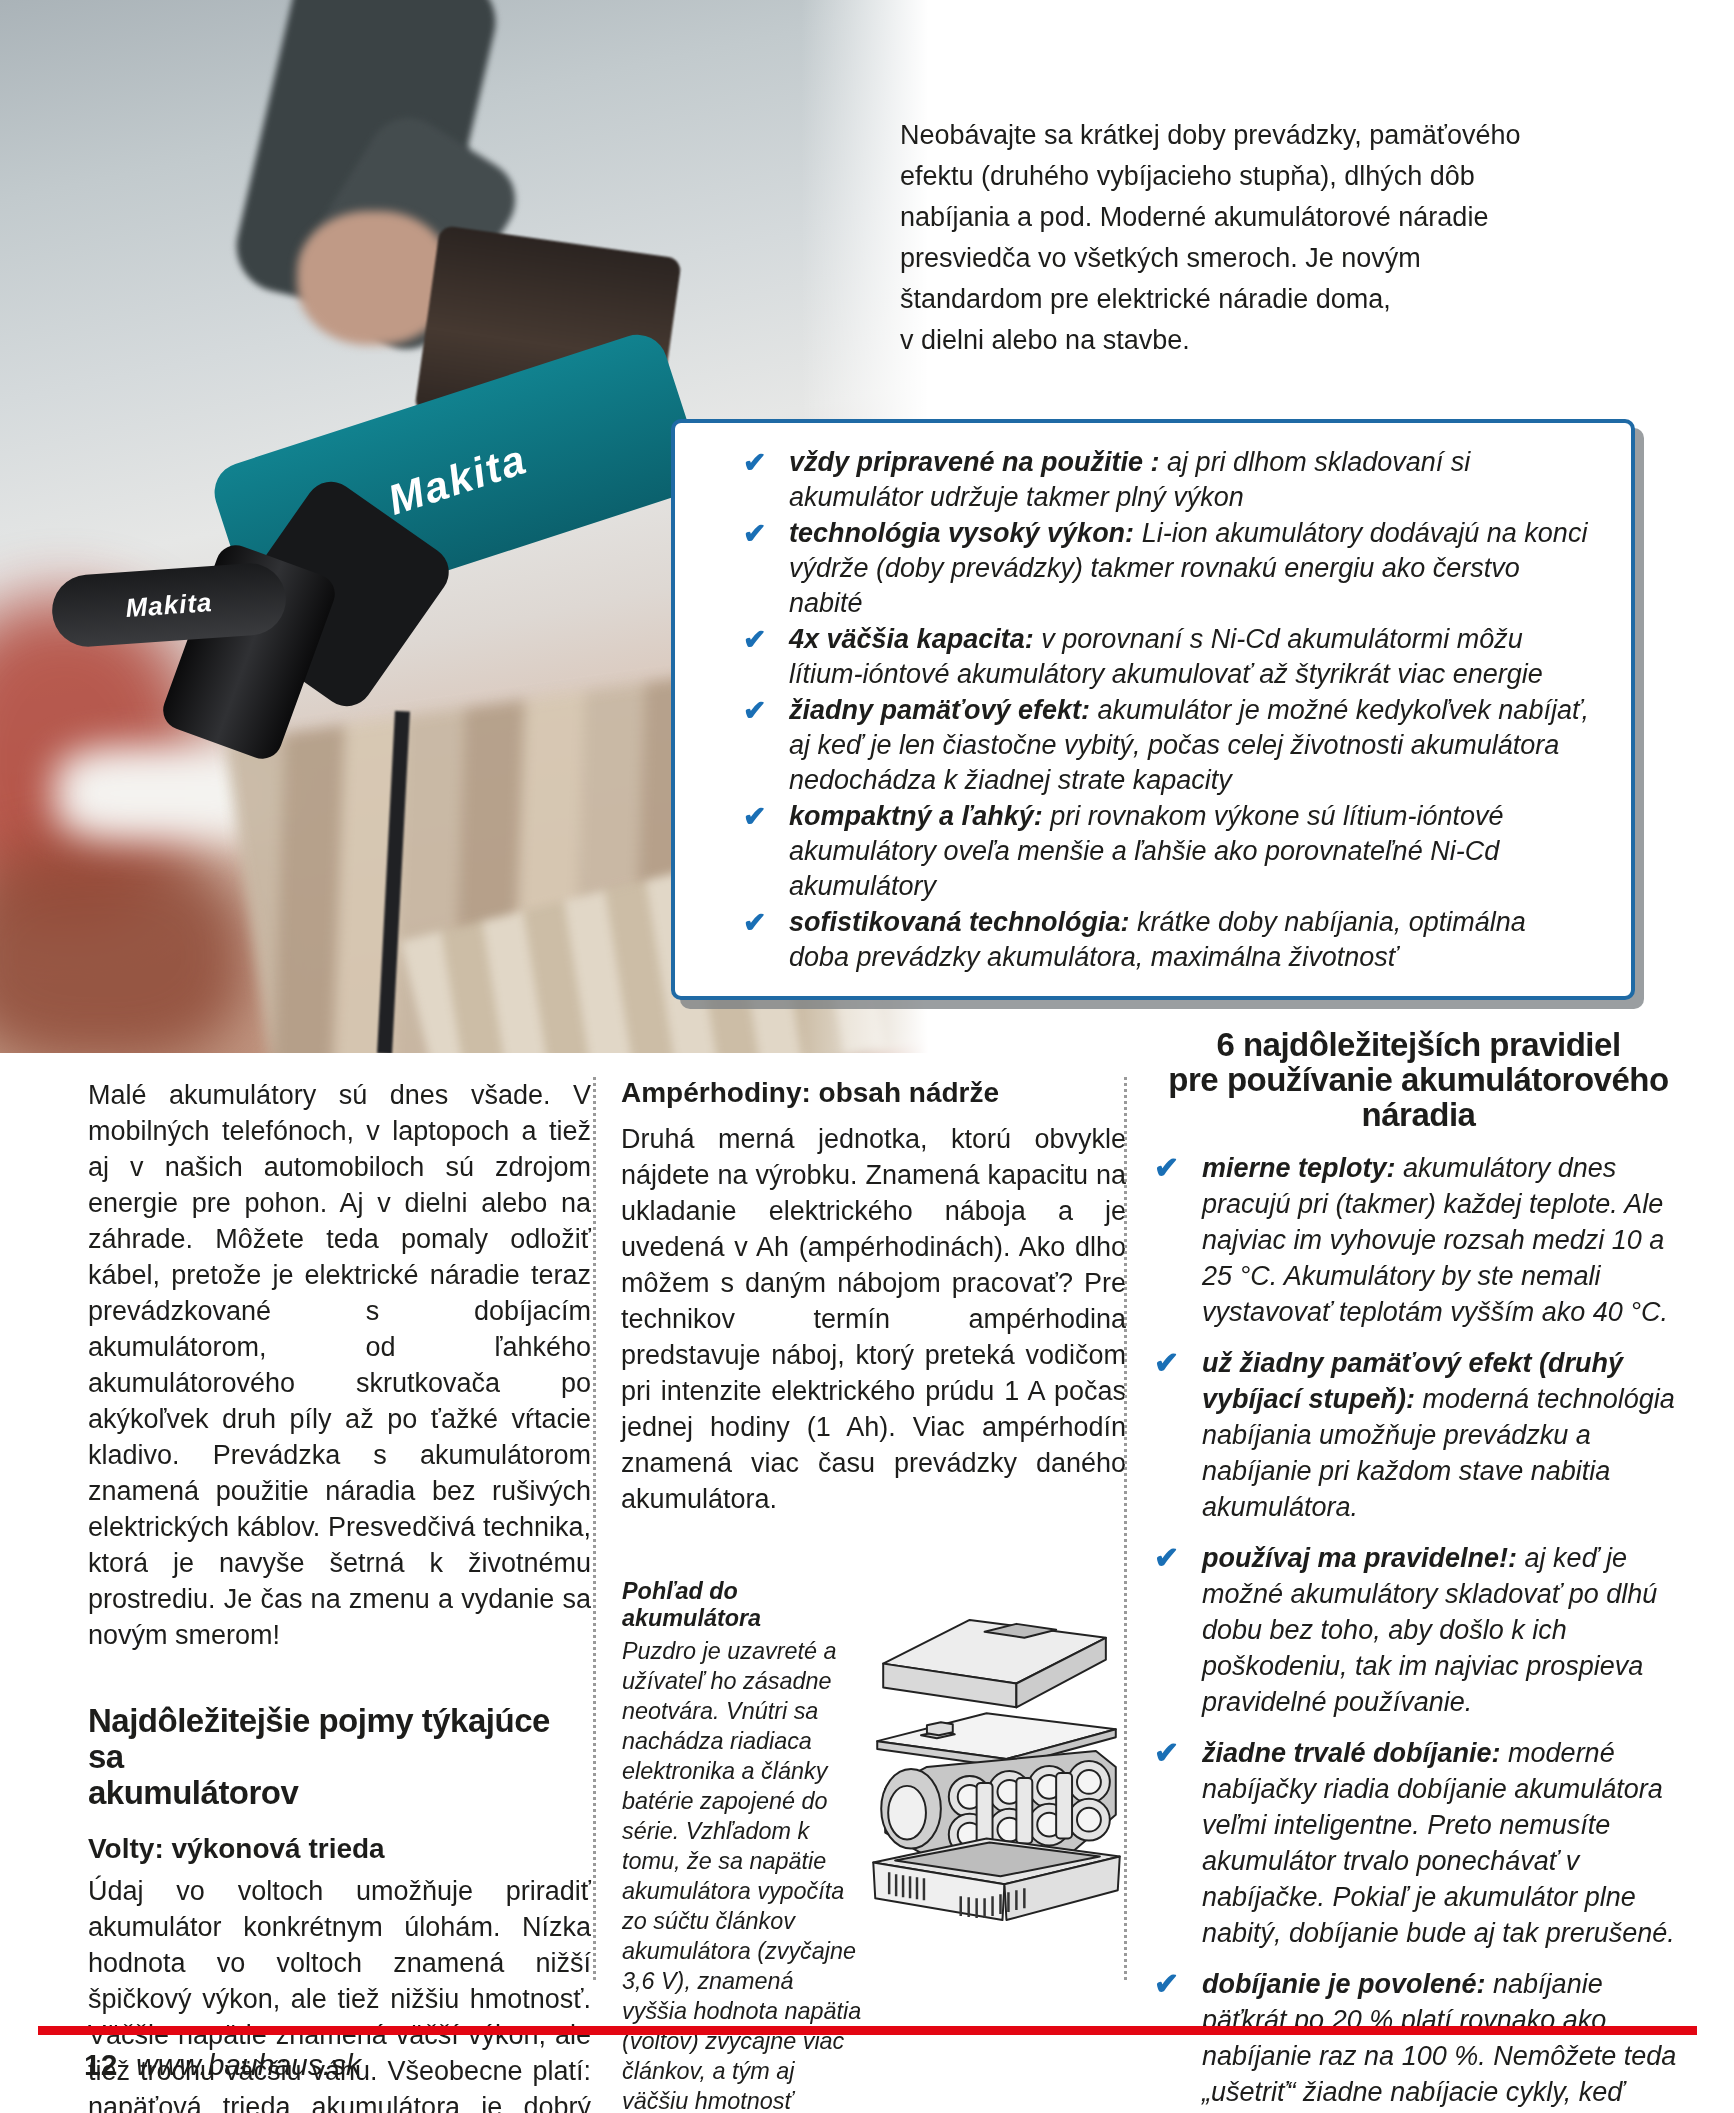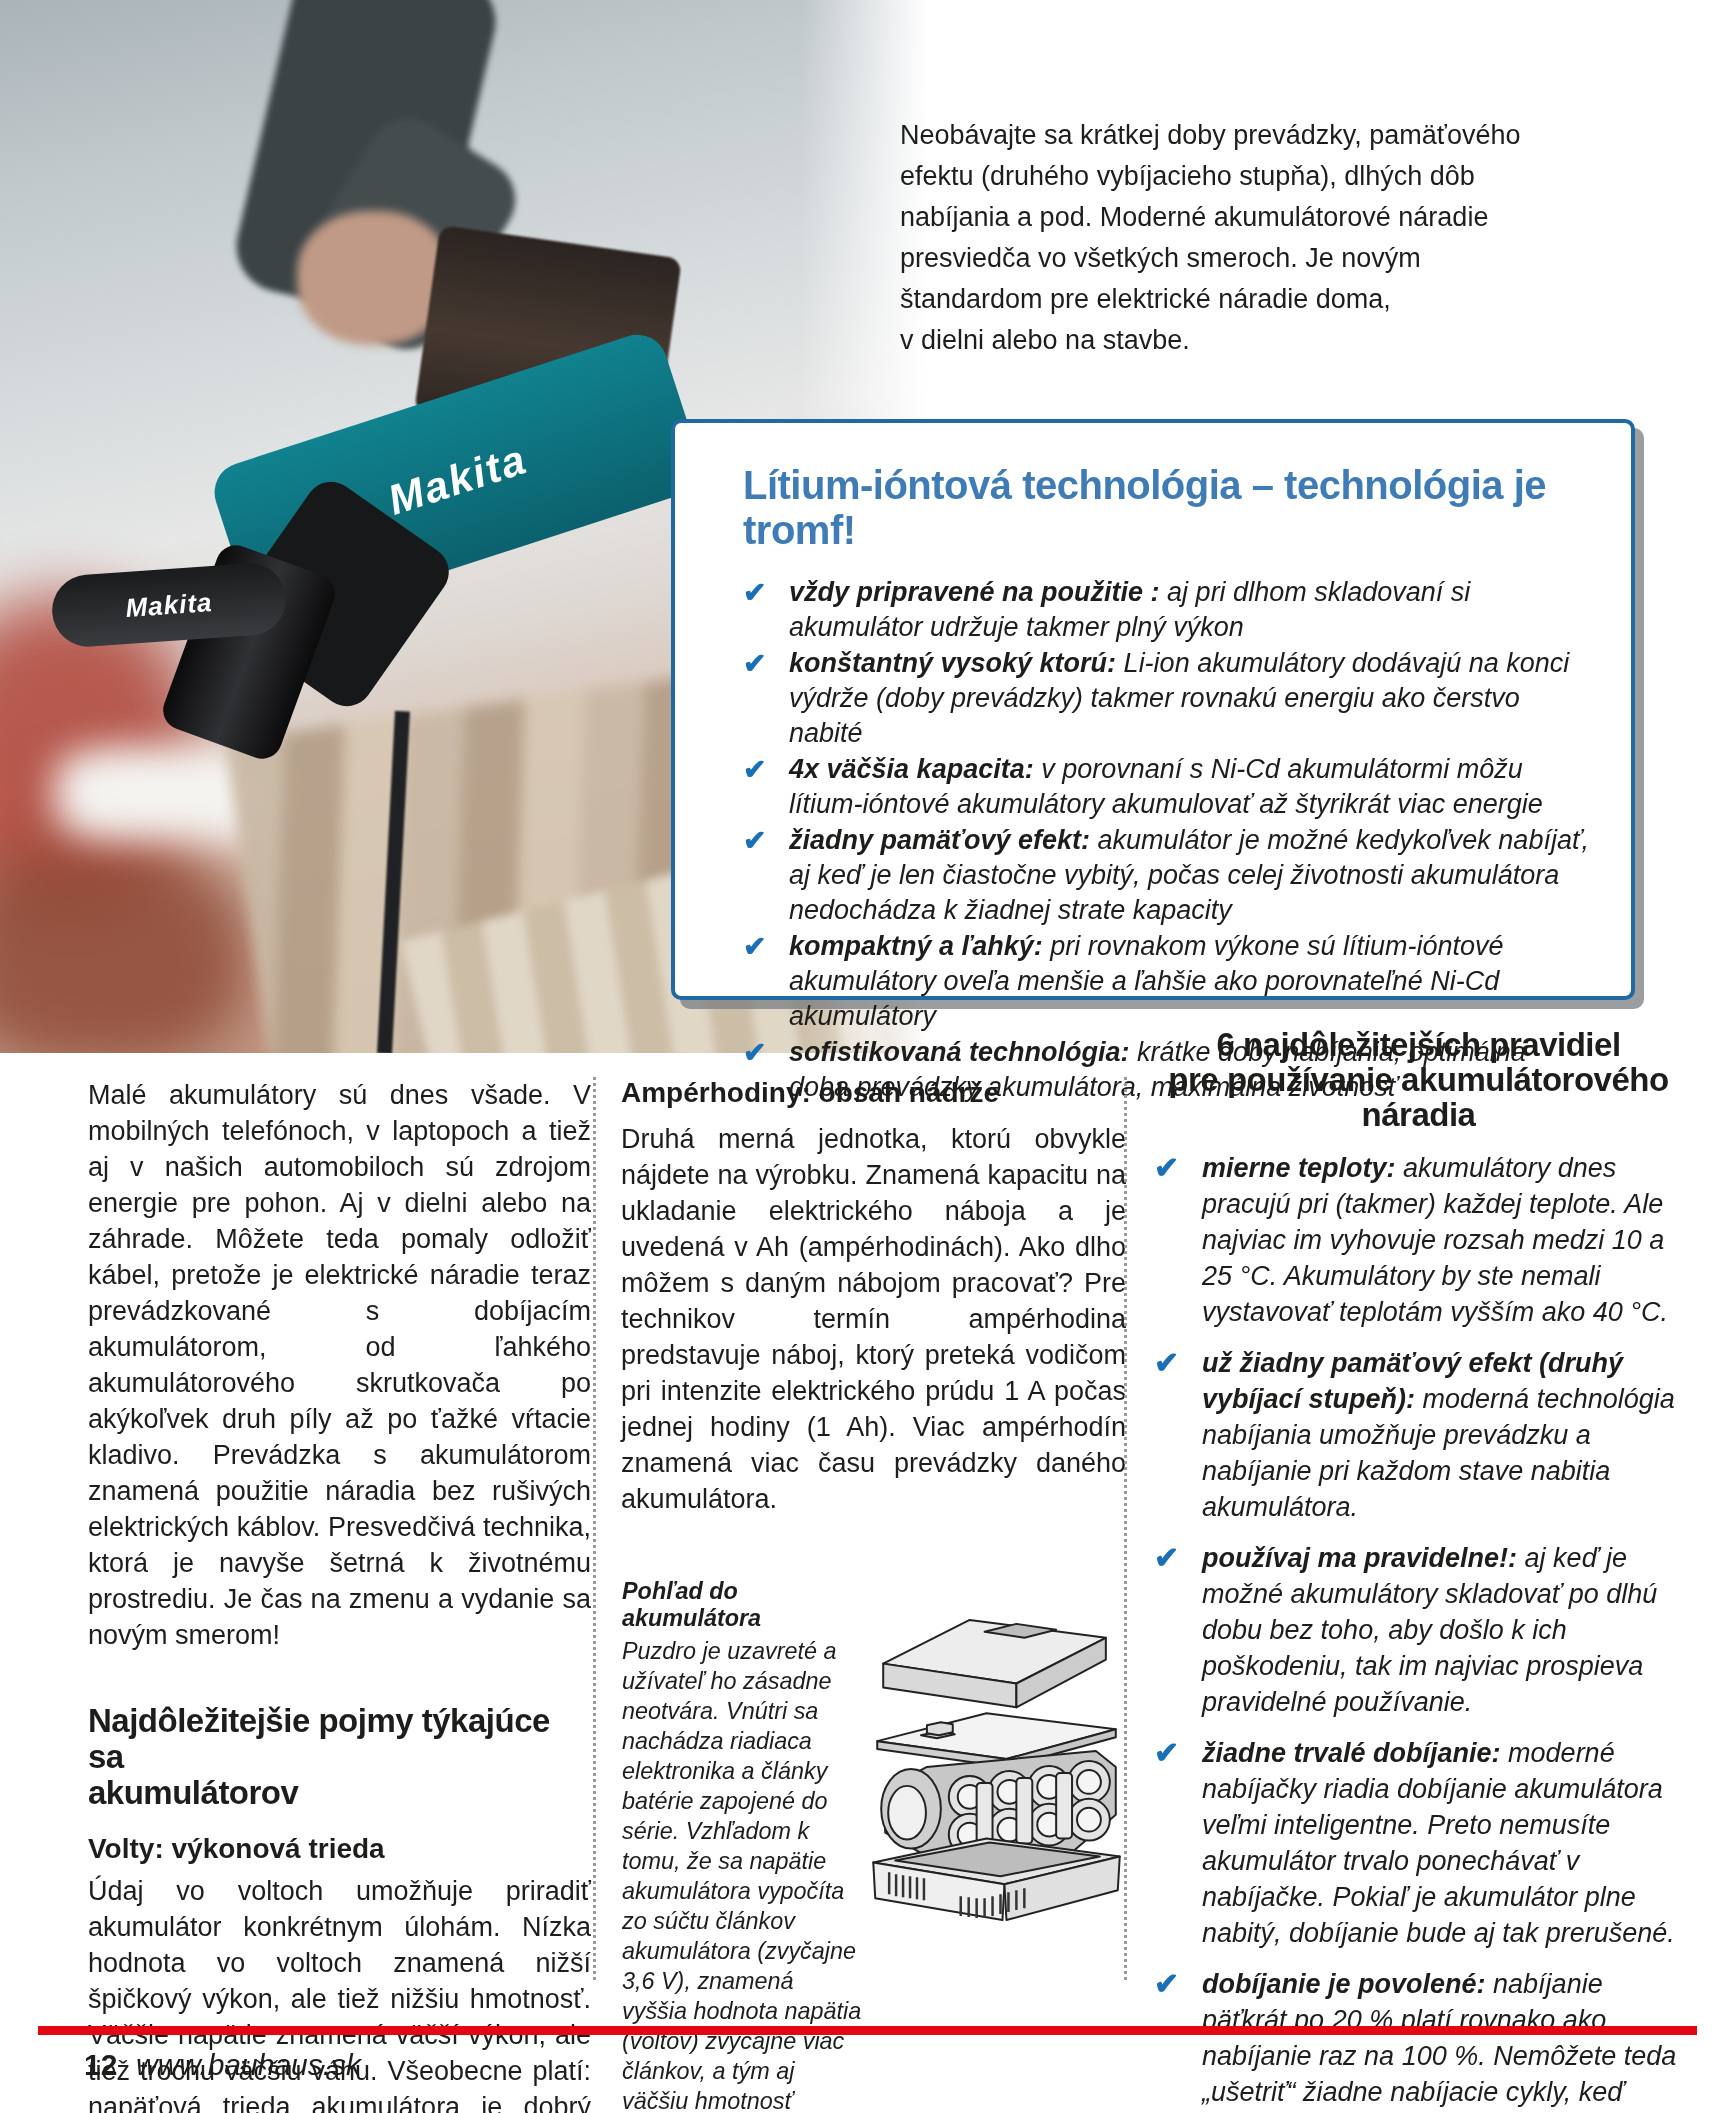--- a/index.html
+++ b/index.html
@@ -102,30 +102,29 @@
   </div>
 
   <div class="intro pre">Neobávajte sa krátkej doby prevádzky, pamäťového
 efektu (druhého vybíjacieho stupňa), dlhých dôb
 nabíjania a pod. Moderné akumulátorové náradie
 presviedča vo všetkých smeroch. Je novým
 štandardom pre elektrické náradie doma,
 v dielni alebo na stavbe.</div>
 
   <div class="libox">
-    <div class="libox-title">Lítium-ióntová technológia – technológia je tromf!</div>
     <ul class="libox-list">
       <li>
         <span class="check">✔</span>
         <span class="lead">vždy pripravené na použitie :</span>
         <span>aj pri dlhom skladovaní si akumulátor udržuje takmer plný výkon</span>
       </li>
       <li>
         <span class="check">✔</span>
-        <span class="lead">konštantný vysoký ktorú:</span>
+        <span class="lead">technológia vysoký výkon:</span>
         <span>Li-ion akumulátory dodávajú na konci výdrže (doby prevádzky) takmer rovnakú energiu ako čerstvo nabité</span>
       </li>
       <li>
         <span class="check">✔</span>
         <span class="lead">4x väčšia kapacita:</span>
         <span>v porovnaní s Ni-Cd akumulátormi môžu lítium-ióntové akumulátory akumulovať až štyrikrát viac energie</span>
       </li>
       <li>
         <span class="check">✔</span>
         <span class="lead">žiadny pamäťový efekt:</span>

